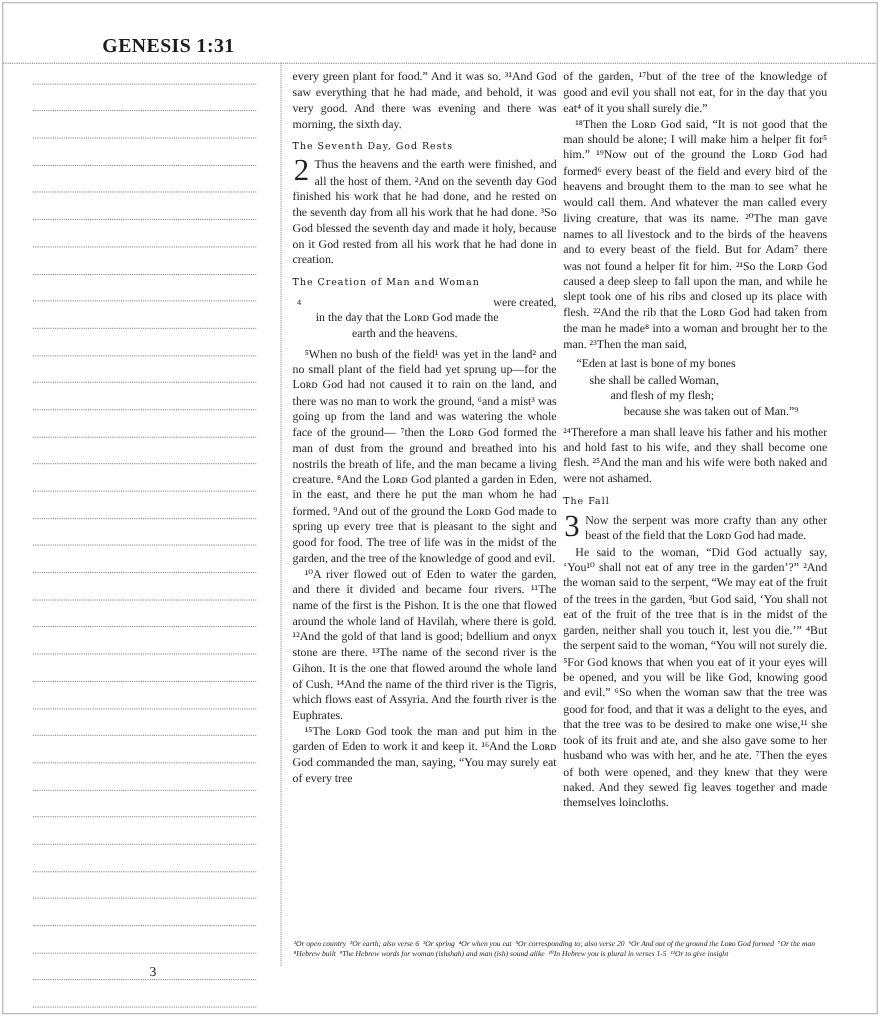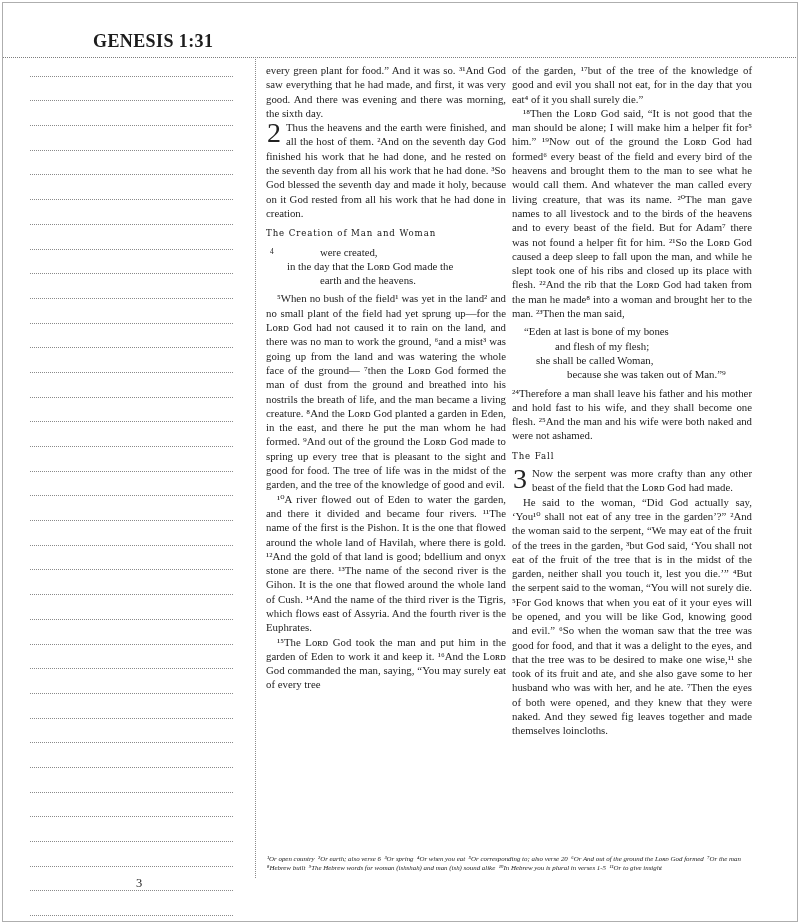--- a/index.html
+++ b/index.html
@@ -71,40 +71,41 @@
     <div class="jline"></div>
     <div class="jline"></div>
     <div class="jline"></div>
     <div class="jline"></div>
     <div class="jline"></div>
     <div class="jline"></div>
     <div class="jline"></div>
   </div>
 <div class="divider"></div>
 <div class="col" id="col1">
-    <p class="para noindent">every green plant for food.” And it was so. ³¹And God saw everything that he had made, and first, it was very good. And there was evening and there was morning, the sixth day.</p>
+    <p class="para noindent">every green plant for food.” And it was so. ³¹And God saw everything that he had made, and behold, it was very good. And there was evening and there was morning, the sixth day.</p>
+    <div class="heading">The Seventh Day, God Rests</div>
     <p class="para noindent"><span class="chapnum">2</span>Thus the heavens and the earth were finished, and all the host of them. ²And on the seventh day God finished his work that he had done, and he rested on the seventh day from all his work that he had done. ³So God blessed the seventh day and made it holy, because on it God rested from all his work that he had done in creation.</p>
     <div class="heading">The Creation of Man and Woman</div>
     <div class="poetry marked" style="margin-left: 21px;">
       <span class="vmark">4</span>
-      <div class="pline" style="padding-left: 33px;">were created,</div>
+      <div class="pline" style="padding-left: 33px; text-align: right;">were created,</div>
       <div class="pline" style="padding-left: 0px;">in the day that the Lᴏʀᴅ God made the</div>
       <div class="pline" style="padding-left: 33px;">earth and the heavens.</div>
     </div>
     <p class="para">⁵When no bush of the field¹ was yet in the land² and no small plant of the field had yet sprung up—for the Lᴏʀᴅ God had not caused it to rain on the land, and there was no man to work the ground, ⁶and a mist³ was going up from the land and was watering the whole face of the ground— ⁷then the Lᴏʀᴅ God formed the man of dust from the ground and breathed into his nostrils the breath of life, and the man became a living creature. ⁸And the Lᴏʀᴅ God planted a garden in Eden, in the east, and there he put the man whom he had formed. ⁹And out of the ground the Lᴏʀᴅ God made to spring up every tree that is pleasant to the sight and good for food. The tree of life was in the midst of the garden, and the tree of the knowledge of good and evil.</p>
     <p class="para">¹⁰A river flowed out of Eden to water the garden, and there it divided and became four rivers. ¹¹The name of the first is the Pishon. It is the one that flowed around the whole land of Havilah, where there is gold. ¹²And the gold of that land is good; bdellium and onyx stone are there. ¹³The name of the second river is the Gihon. It is the one that flowed around the whole land of Cush. ¹⁴And the name of the third river is the Tigris, which flows east of Assyria. And the fourth river is the Euphrates.</p>
     <p class="para">¹⁵The Lᴏʀᴅ God took the man and put him in the garden of Eden to work it and keep it. ¹⁶And the Lᴏʀᴅ God commanded the man, saying, “You may surely eat of every tree</p>
   </div>
 <div class="col" id="col2">
     <p class="para noindent">of the garden, ¹⁷but of the tree of the knowledge of good and evil you shall not eat, for in the day that you eat⁴ of it you shall surely die.”</p>
     <p class="para">¹⁸Then the Lᴏʀᴅ God said, “It is not good that the man should be alone; I will make him a helper fit for⁵ him.” ¹⁹Now out of the ground the Lᴏʀᴅ God had formed⁶ every beast of the field and every bird of the heavens and brought them to the man to see what he would call them. And whatever the man called every living creature, that was its name. ²⁰The man gave names to all livestock and to the birds of the heavens and to every beast of the field. But for Adam⁷ there was not found a helper fit for him. ²¹So the Lᴏʀᴅ God caused a deep sleep to fall upon the man, and while he slept took one of his ribs and closed up its place with flesh. ²²And the rib that the Lᴏʀᴅ God had taken from the man he made⁸ into a woman and brought her to the man. ²³Then the man said,</p>
     <div class="poetry" style="margin-left: 12px;">
       <div class="pline" style="padding-left: 0px;">“Eden at last is bone of my bones</div>
+      <div class="pline" style="padding-left: 12px;">she shall be called Woman,</div>
       <div class="pline" style="padding-left: 31px;">and flesh of my flesh;</div>
-      <div class="pline" style="padding-left: 12px;">she shall be called Woman,</div>
       <div class="pline" style="padding-left: 43px;">because she was taken out of Man.”⁹</div>
     </div>
     <p class="para noindent">²⁴Therefore a man shall leave his father and his mother and hold fast to his wife, and they shall become one flesh. ²⁵And the man and his wife were both naked and were not ashamed.</p>
     <div class="heading">The Fall</div>
     <p class="para noindent"><span class="chapnum">3</span>Now the serpent was more crafty than any other beast of the field that the Lᴏʀᴅ God had made.</p>
     <p class="para">He said to the woman, “Did God actually say, ‘You¹⁰ shall not eat of any tree in the garden’?” ²And the woman said to the serpent, “We may eat of the fruit of the trees in the garden, ³but God said, ‘You shall not eat of the fruit of the tree that is in the midst of the garden, neither shall you touch it, lest you die.’” ⁴But the serpent said to the woman, “You will not surely die. ⁵For God knows that when you eat of it your eyes will be opened, and you will be like God, knowing good and evil.” ⁶So when the woman saw that the tree was good for food, and that it was a delight to the eyes, and that the tree was to be desired to make one wise,¹¹ she took of its fruit and ate, and she also gave some to her husband who was with her, and he ate. ⁷Then the eyes of both were opened, and they knew that they were naked. And they sewed fig leaves together and made themselves loincloths.</p>
   </div>
 <div class="footnotes" id="footnotes"><span class="fn"><span class="fnref">¹</span>Or open country</span> <span class="fn"><span class="fnref">²</span>Or earth; also verse 6</span> <span class="fn"><span class="fnref">³</span>Or spring</span> <span class="fn"><span class="fnref">⁴</span>Or when you eat</span> <span class="fn"><span class="fnref">⁵</span>Or corresponding to; also verse 20</span> <span class="fn"><span class="fnref">⁶</span>Or And out of the ground the Lᴏʀᴅ God formed</span> <span class="fn"><span class="fnref">⁷</span>Or the man</span> <span class="fn"><span class="fnref">⁸</span>Hebrew built</span> <span class="fn"><span class="fnref">⁹</span>The Hebrew words for woman (ishshah) and man (ish) sound alike</span> <span class="fn"><span class="fnref">¹⁰</span>In Hebrew you is plural in verses 1-5</span> <span class="fn"><span class="fnref">¹¹</span>Or to give insight</span> </div>
 <div class="page-mark">3</div>
 

